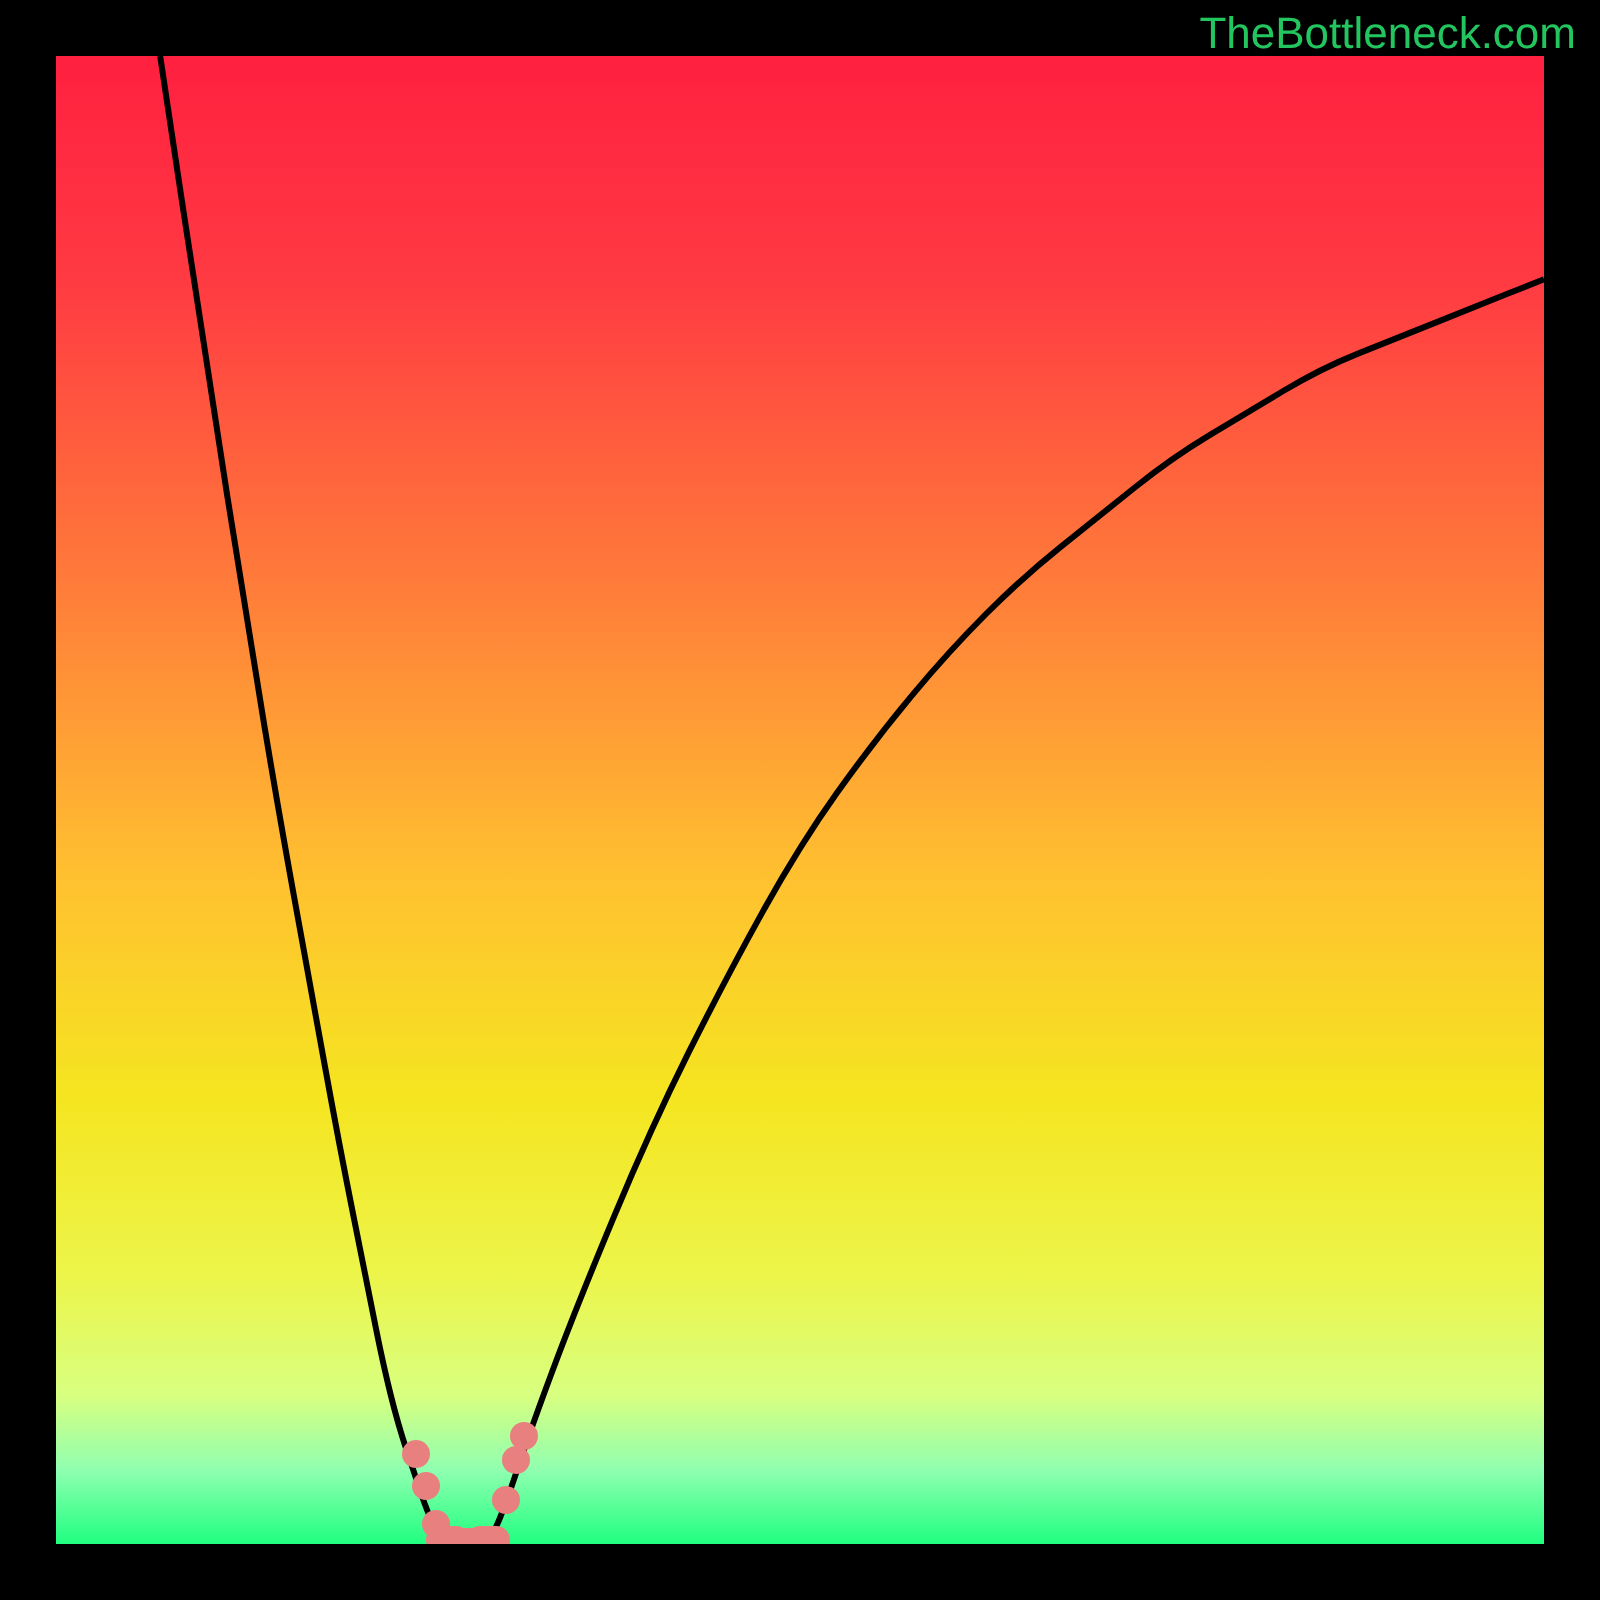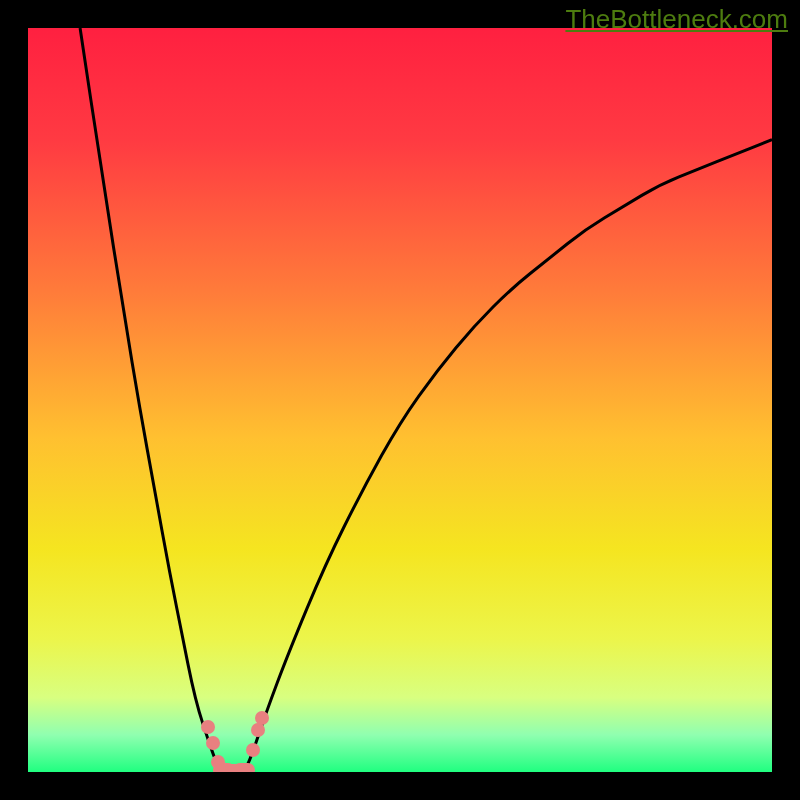--- a/index.html
+++ b/index.html
@@ -11,25 +11,24 @@
       width: 800px;
       height: 800px;
       background: #000;
       position: relative;
       font-family: Arial, sans-serif;
     }
     .watermark {
       position: absolute;
       top: 4px;
       right: 12px;
-      color: #4d7c0f;
-      font-size: 26px;
+      color: #22c55e;
+      font-size: 22px;
       font-weight: normal;
       z-index: 10;
-      text-decoration: underline;
     }
     .chart-container {
       position: absolute;
       top: 28px;
       left: 28px;
       width: 744px;
       height: 744px;
       overflow: hidden;
     }
     .gradient-bg {

